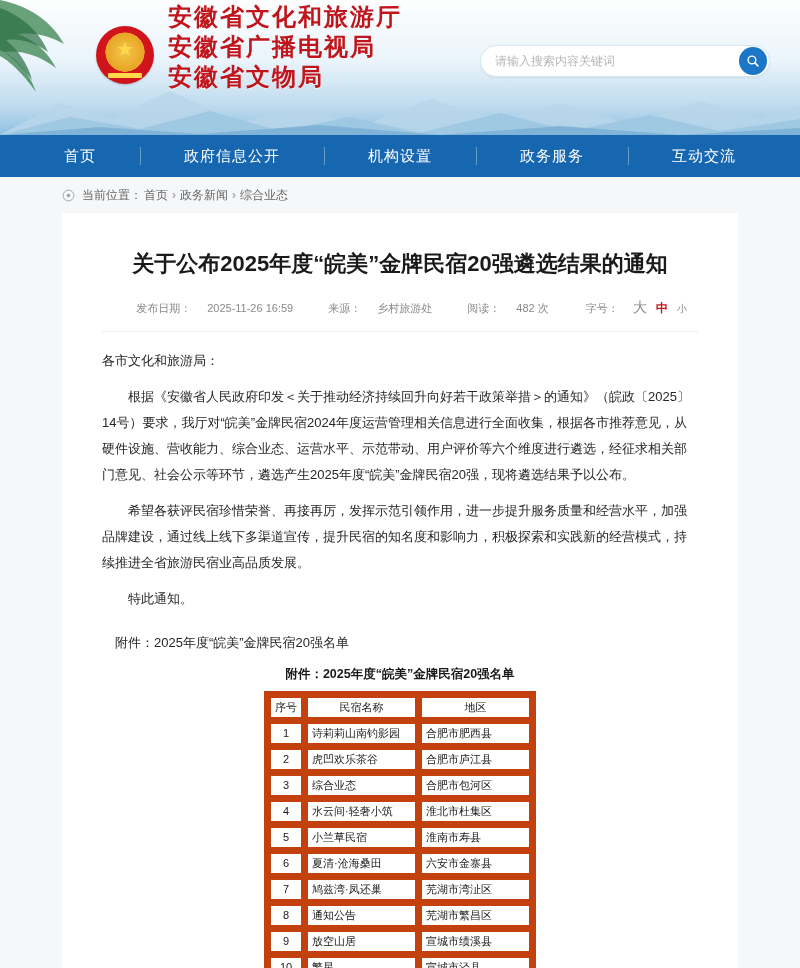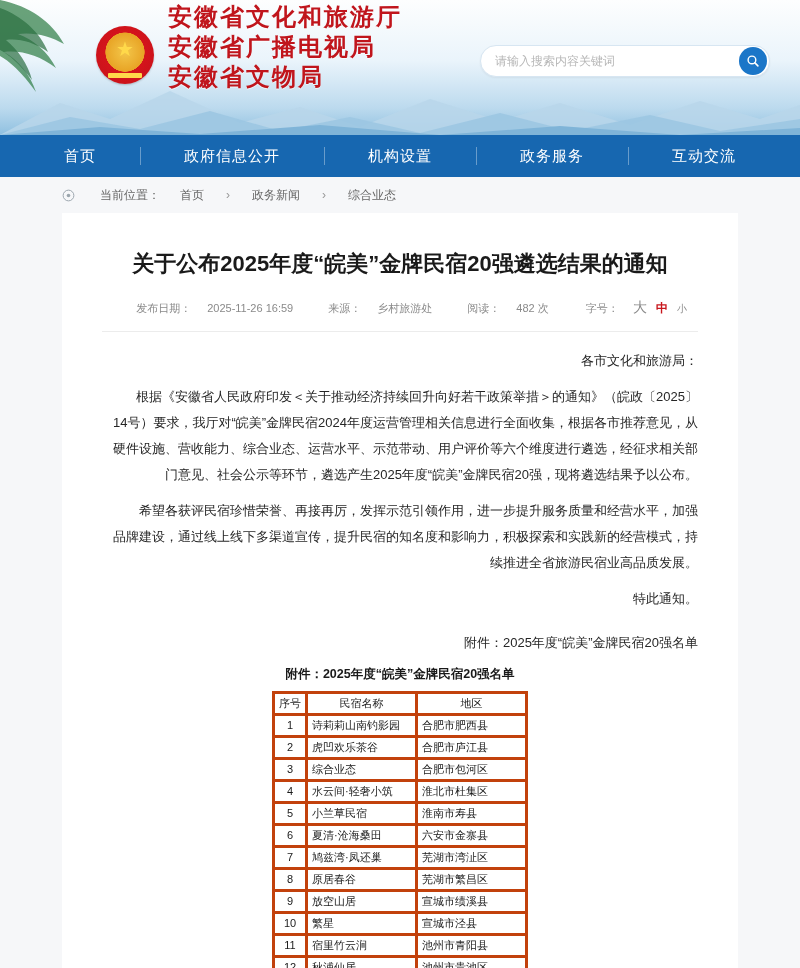--- a/index.html
+++ b/index.html
@@ -134,21 +134,21 @@
     padding: 0 0 0 0;
     min-height: 791px;
   }
   .breadcrumb {
     height: 36px;
     display: flex;
     align-items: center;
     padding-left: 62px;
     font-size: 12px;
     color: #666;
-    gap: 20px;
+    gap: 2px;
   }
   .bc-icon {
     width: 13px; height: 13px;
     margin-right: 5px;
     display: inline-block;
   }
   .breadcrumb a { color: #666; text-decoration: none; }
   .breadcrumb .sep { color: #999; margin: 0 2px; }
 
   .article {
@@ -180,21 +180,21 @@
   .meta .fs .big { font-size: 14px; }
   .meta .fs .mid { font-size: 12px; color: #c8161d; font-weight: bold; }
   .meta .fs .sml { font-size: 10px; }
 
   .body-text {
     font-size: 13px;
     color: #262626;
     line-height: 26px;
     padding-top: 16px;
   }
-  .body-text p { margin: 0 0 10px 0; text-align: right; }
+  .body-text p { margin: 0 0 10px 0; }
   .indent2 { text-indent: 2em; }
 
   
   .attach-block {
     margin-top: 6px;
   }
   .attach-title {
     text-align: center;
     font-size: 12.5px;
     font-weight: bold;
@@ -202,21 +202,21 @@
     margin: 6px 0 8px 0;
   }
   table.list {
     border-collapse: collapse;
     margin: 0 auto;
     width: 248px;
     font-size: 11px;
     color: #1a1a1a;
   }
   table.list td, table.list th {
-    border: 3px solid #c2410c;
+    border: 7px solid #c2410c;
     height: 21px;
     padding: 1px 4px;
     line-height: 17px;
     white-space: nowrap;
   }
   table.list th {
     font-weight: normal;
     text-align: center;
   }
   table.list td.idx { width: 28px; text-align: center; }
@@ -355,21 +355,21 @@
               <td class="name">夏清·沧海桑田</td>
               <td class="area">六安市金寨县</td>
             </tr>
             <tr>
               <td class="idx">7</td>
               <td class="name">鸠兹湾·凤还巢</td>
               <td class="area">芜湖市湾沚区</td>
             </tr>
             <tr>
               <td class="idx">8</td>
-              <td class="name">原居春谷</td>
+              <td class="name">通知公告</td>
               <td class="area">芜湖市繁昌区</td>
             </tr>
             <tr>
               <td class="idx">9</td>
               <td class="name">放空山居</td>
               <td class="area">宣城市绩溪县</td>
             </tr>
             <tr>
               <td class="idx">10</td>
               <td class="name">繁星</td>

